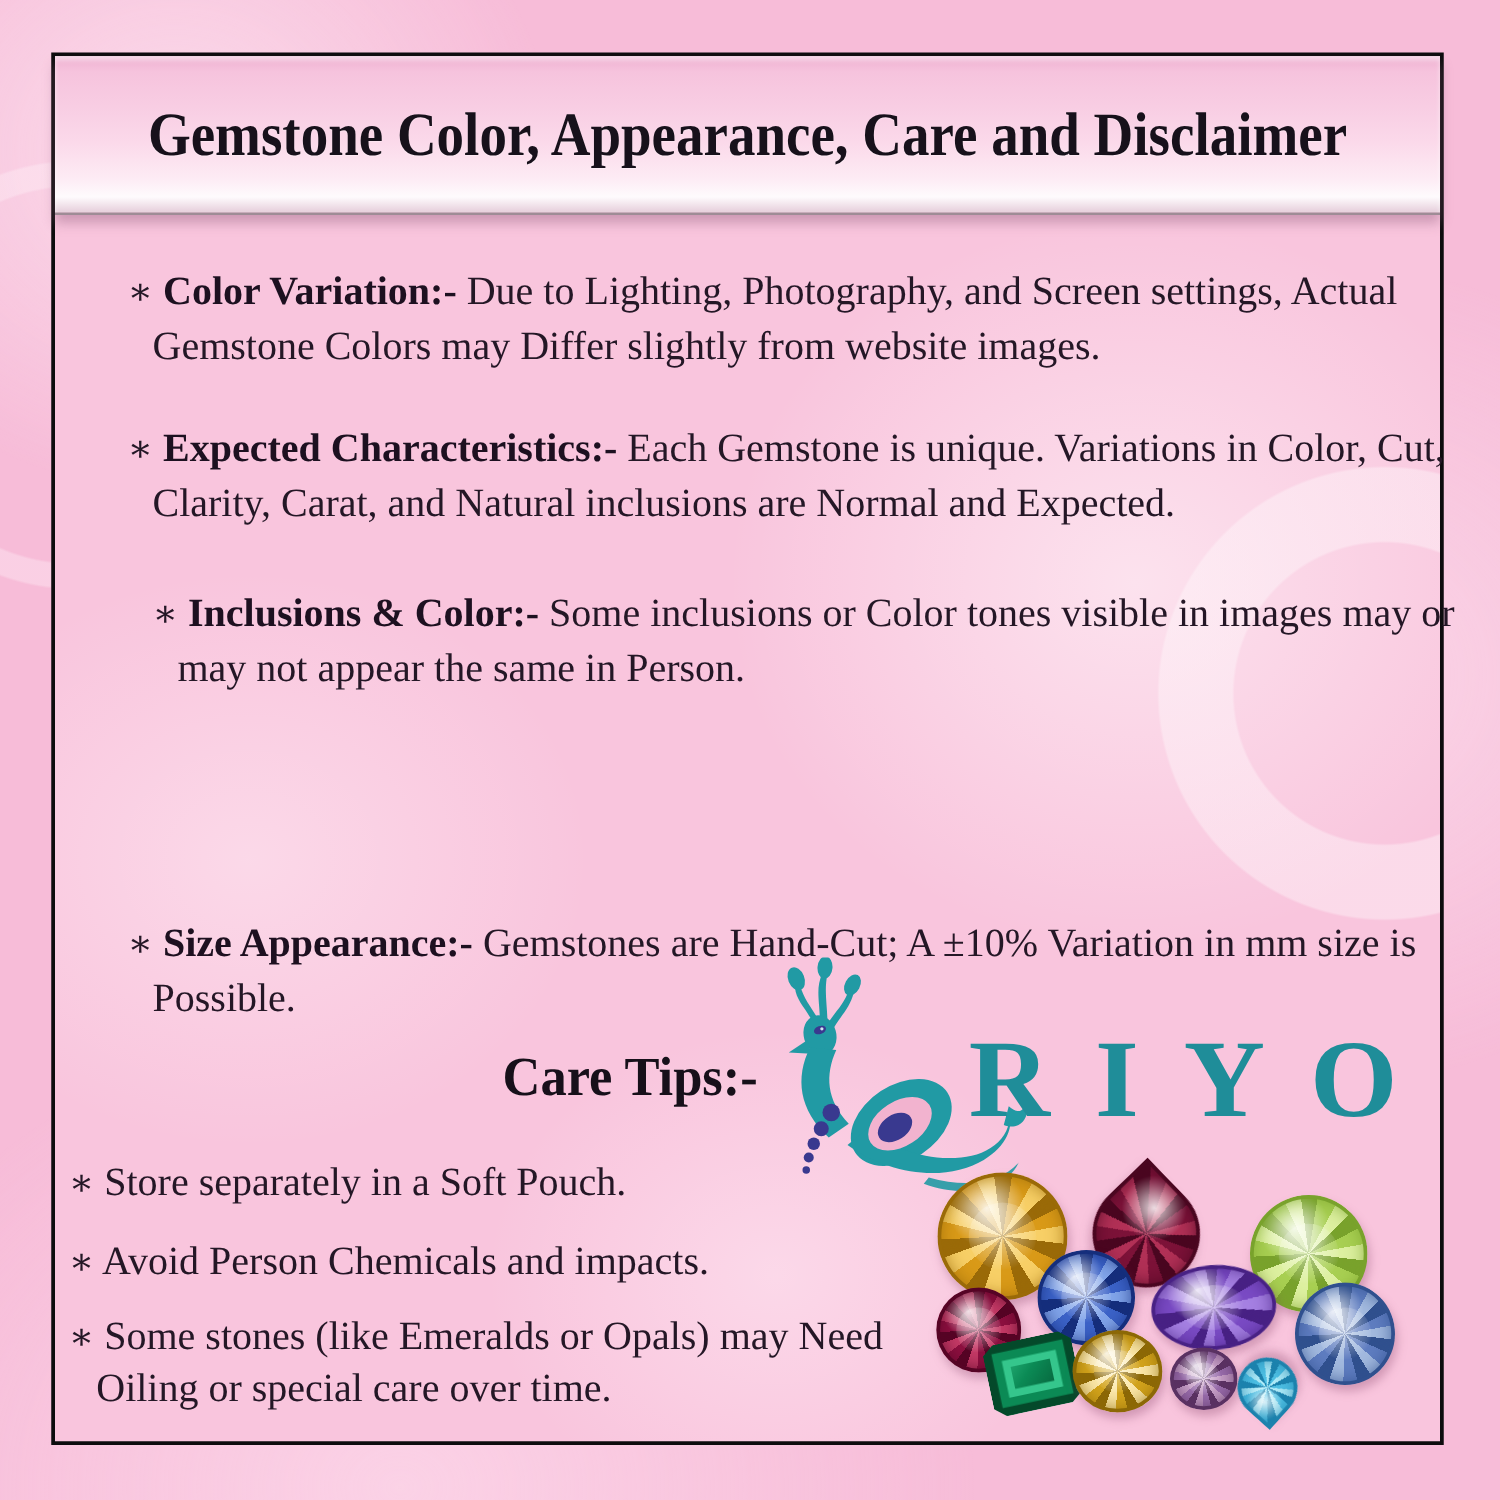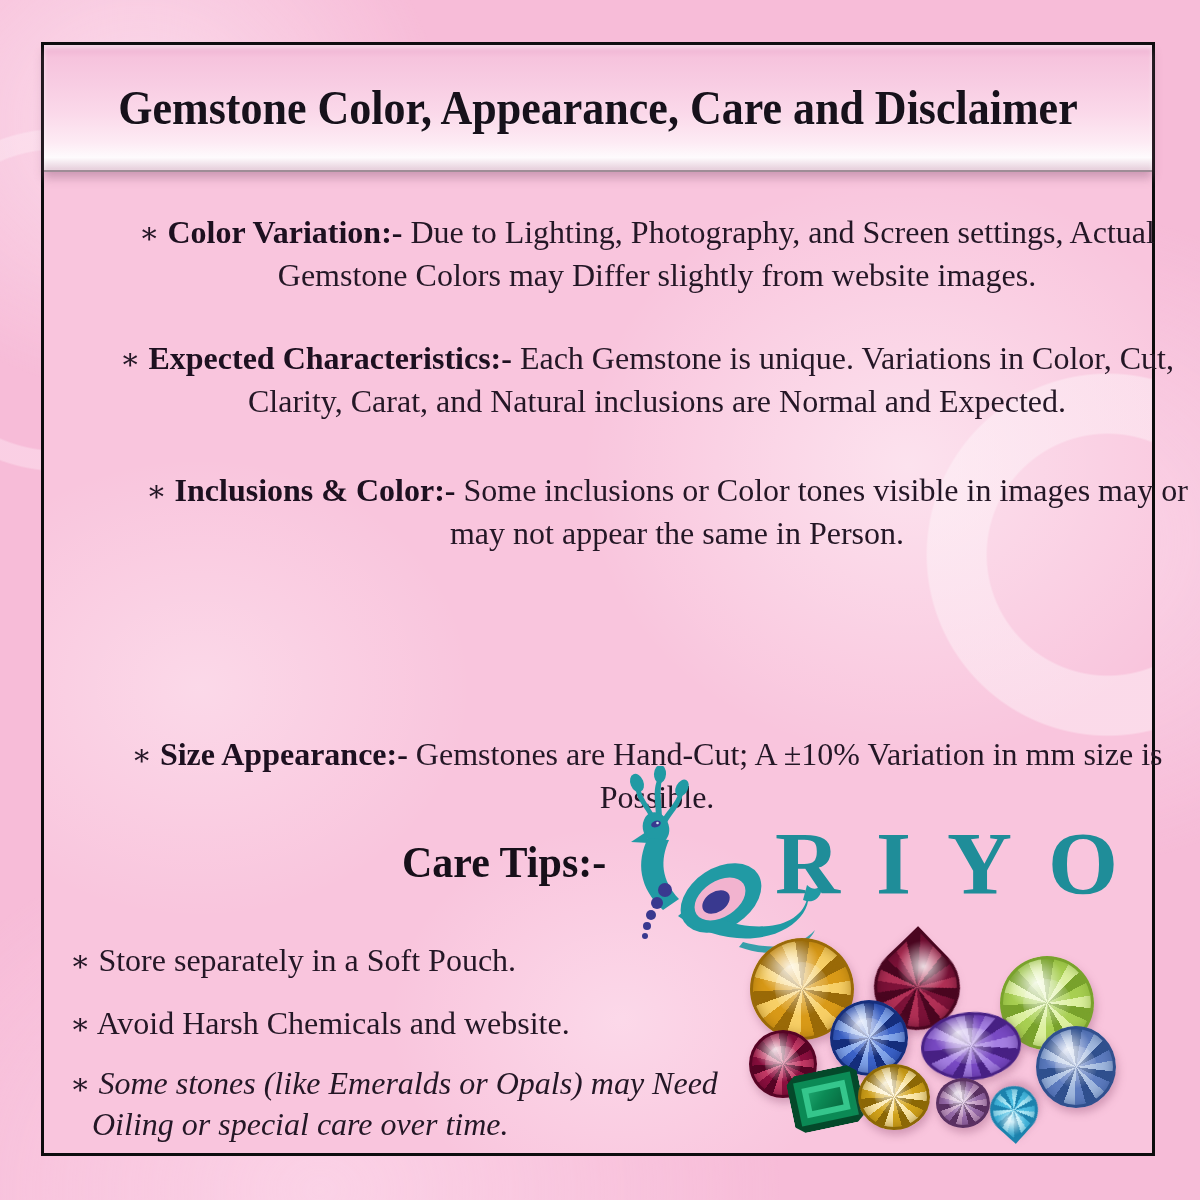--- a/index.html
+++ b/index.html
@@ -38,38 +38,38 @@
   .page-title{
     font-size:44px;font-weight:bold;color:#17111b;letter-spacing:0px;
     transform:scaleY(1.12);white-space:nowrap;
     text-shadow:0 1px 1px rgba(255,255,255,.35);
   }
 
   
   .bullet{
     position:absolute;left:58px;width:1070px;margin:0;
     font-size:32px;line-height:42px;color:#241726;
-    padding-left:20px;text-indent:-20px;text-align:center;
+    padding-left:20px;text-indent:-20px;
   }
   .bullet .lead{font-weight:bold;color:#1d1020;}
   .marker{font-size:30px;}
 
   
   .care-heading{
     position:absolute;left:402px;top:838px;margin:0;
     font-size:42px;font-weight:bold;color:#17101a;transform:scaleY(1.05);
   }
   .care-item{
-    position:absolute;left:55px;margin:15px;
+    position:absolute;left:55px;margin:0;
     font-size:32px;line-height:40px;color:#241726;
     padding-left:22px;text-indent:-22px;
   }
   .care-item.i0{top:925px;width:680px;}
   .care-item.i1{top:988px;width:680px;}
-  .care-item.i2{top:1048px;width:645px;font-style:italic;}
+  .care-item.i2{top:1048px;width:645px;}
 
   
   .brand-name{
     position:absolute;left:775px;top:812px;margin:0;
     font-size:90px;font-weight:bold;letter-spacing:36px;color:#1f8d99;
     transform:scaleY(0.98);white-space:nowrap;
   }
   .peacock{position:absolute;left:623px;top:766px;width:232px;height:188px;}
 
   
@@ -130,21 +130,21 @@
   </div>
 
   <p class="care-heading">Care Tips:-</p>
 
   <p class="care-item i0">
     <span class="marker">∗</span>
     <span>Store separately in a Soft Pouch.</span>
   </p>
   <p class="care-item i1">
     <span class="marker">∗</span>
-    <span>Avoid Harsh Chemicals and website.</span>
+    <span>Avoid Person Chemicals and impacts.</span>
   </p>
   <p class="care-item i2">
     <span class="marker">∗</span>
     <span>Some stones (like Emeralds or Opals) may Need Oiling or special care over time.</span>
   </p>
 
   <svg class="peacock" viewBox="0 0 232 188">
     <g fill="#219aa4">
 
       <path d="M30,58 C24,42 14,36 13,24 L17,22 C20,34 28,42 34,54 Z"></path>

